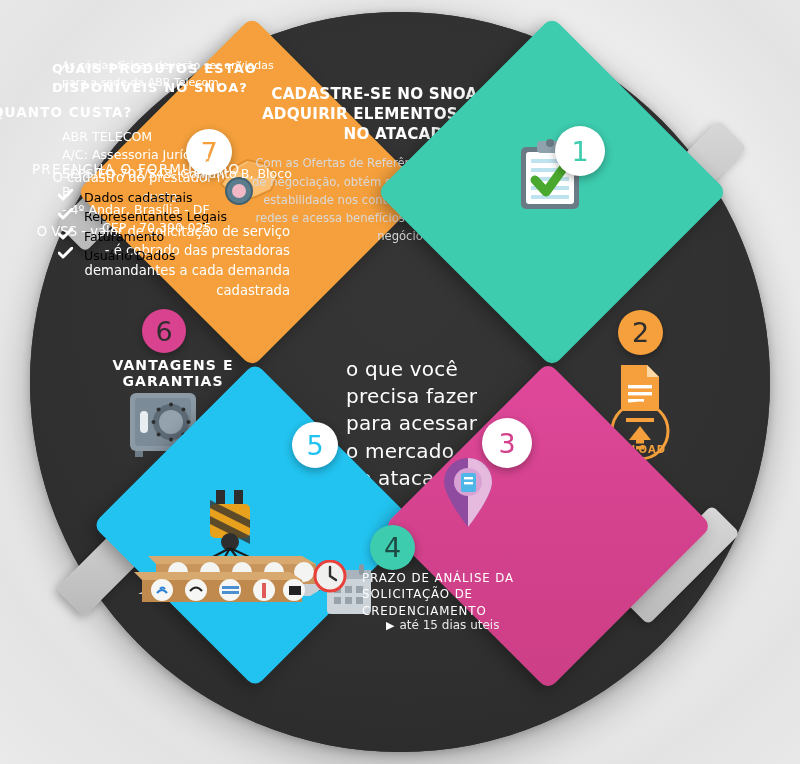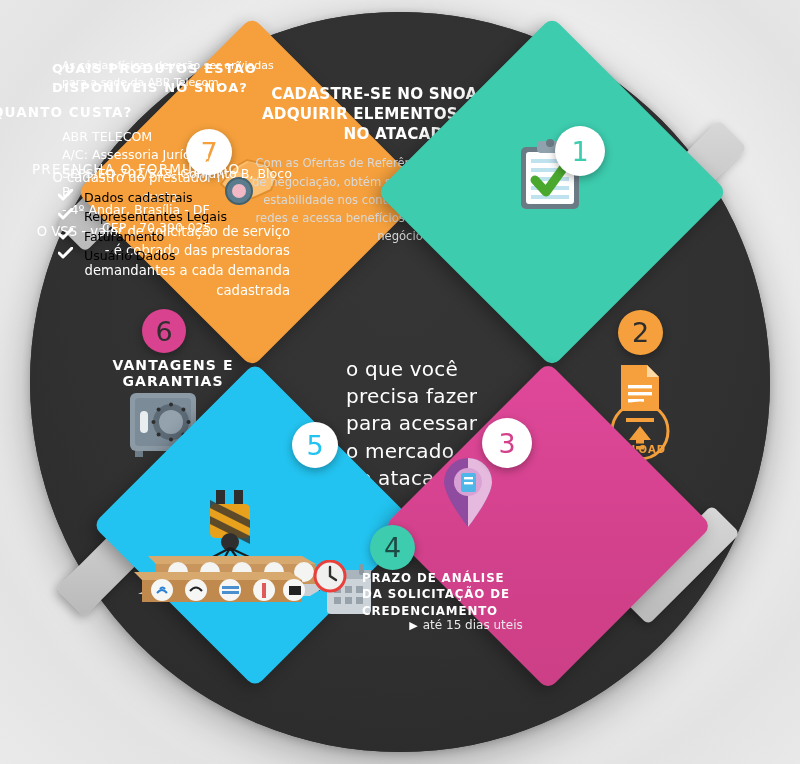--- a/index.html
+++ b/index.html
@@ -141,25 +141,25 @@
 
   
   .upload-label {
     position:absolute; left:600px; top:444px; width:80px; text-align:center;
     color:#f5a03c; font-size:10px; font-weight:bold; letter-spacing:1.1px;
   }
 
   
   .p4-title {
     position:absolute; left:362px; top:570px; width:160px;
-    color:#fff; font-weight:bold; font-size:11.8px; letter-spacing:.9px; line-height:1.38;
+    color:#fff; font-weight:normal; font-size:11.8px; letter-spacing:.9px; line-height:1.38;
   }
   .p4-sub {
     position:absolute; left:386px; top:618px; width:160px;
-    color:#e9e9e9; font-size:12px;text-align:center;
+    color:#e9e9e9; font-size:12px;
   }
   .p4-sub .play { color:#fff; margin-right:5px; font-size:11px; }
 
   
   .icon-abs { position:absolute; }
   #icon-clipboard { left:517px; top:137px; width:66px; height:76px; }
   #icon-hook7     { left:213px; top:150px; width:72px; height:64px; }
   #icon-doc2      { left:619px; top:363px; width:42px; height:50px; }
   #icon-upload2   { left:609px; top:400px; width:62px; height:62px; }
   #icon-pin3      { left:440px; top:455px; width:56px; height:74px; }

